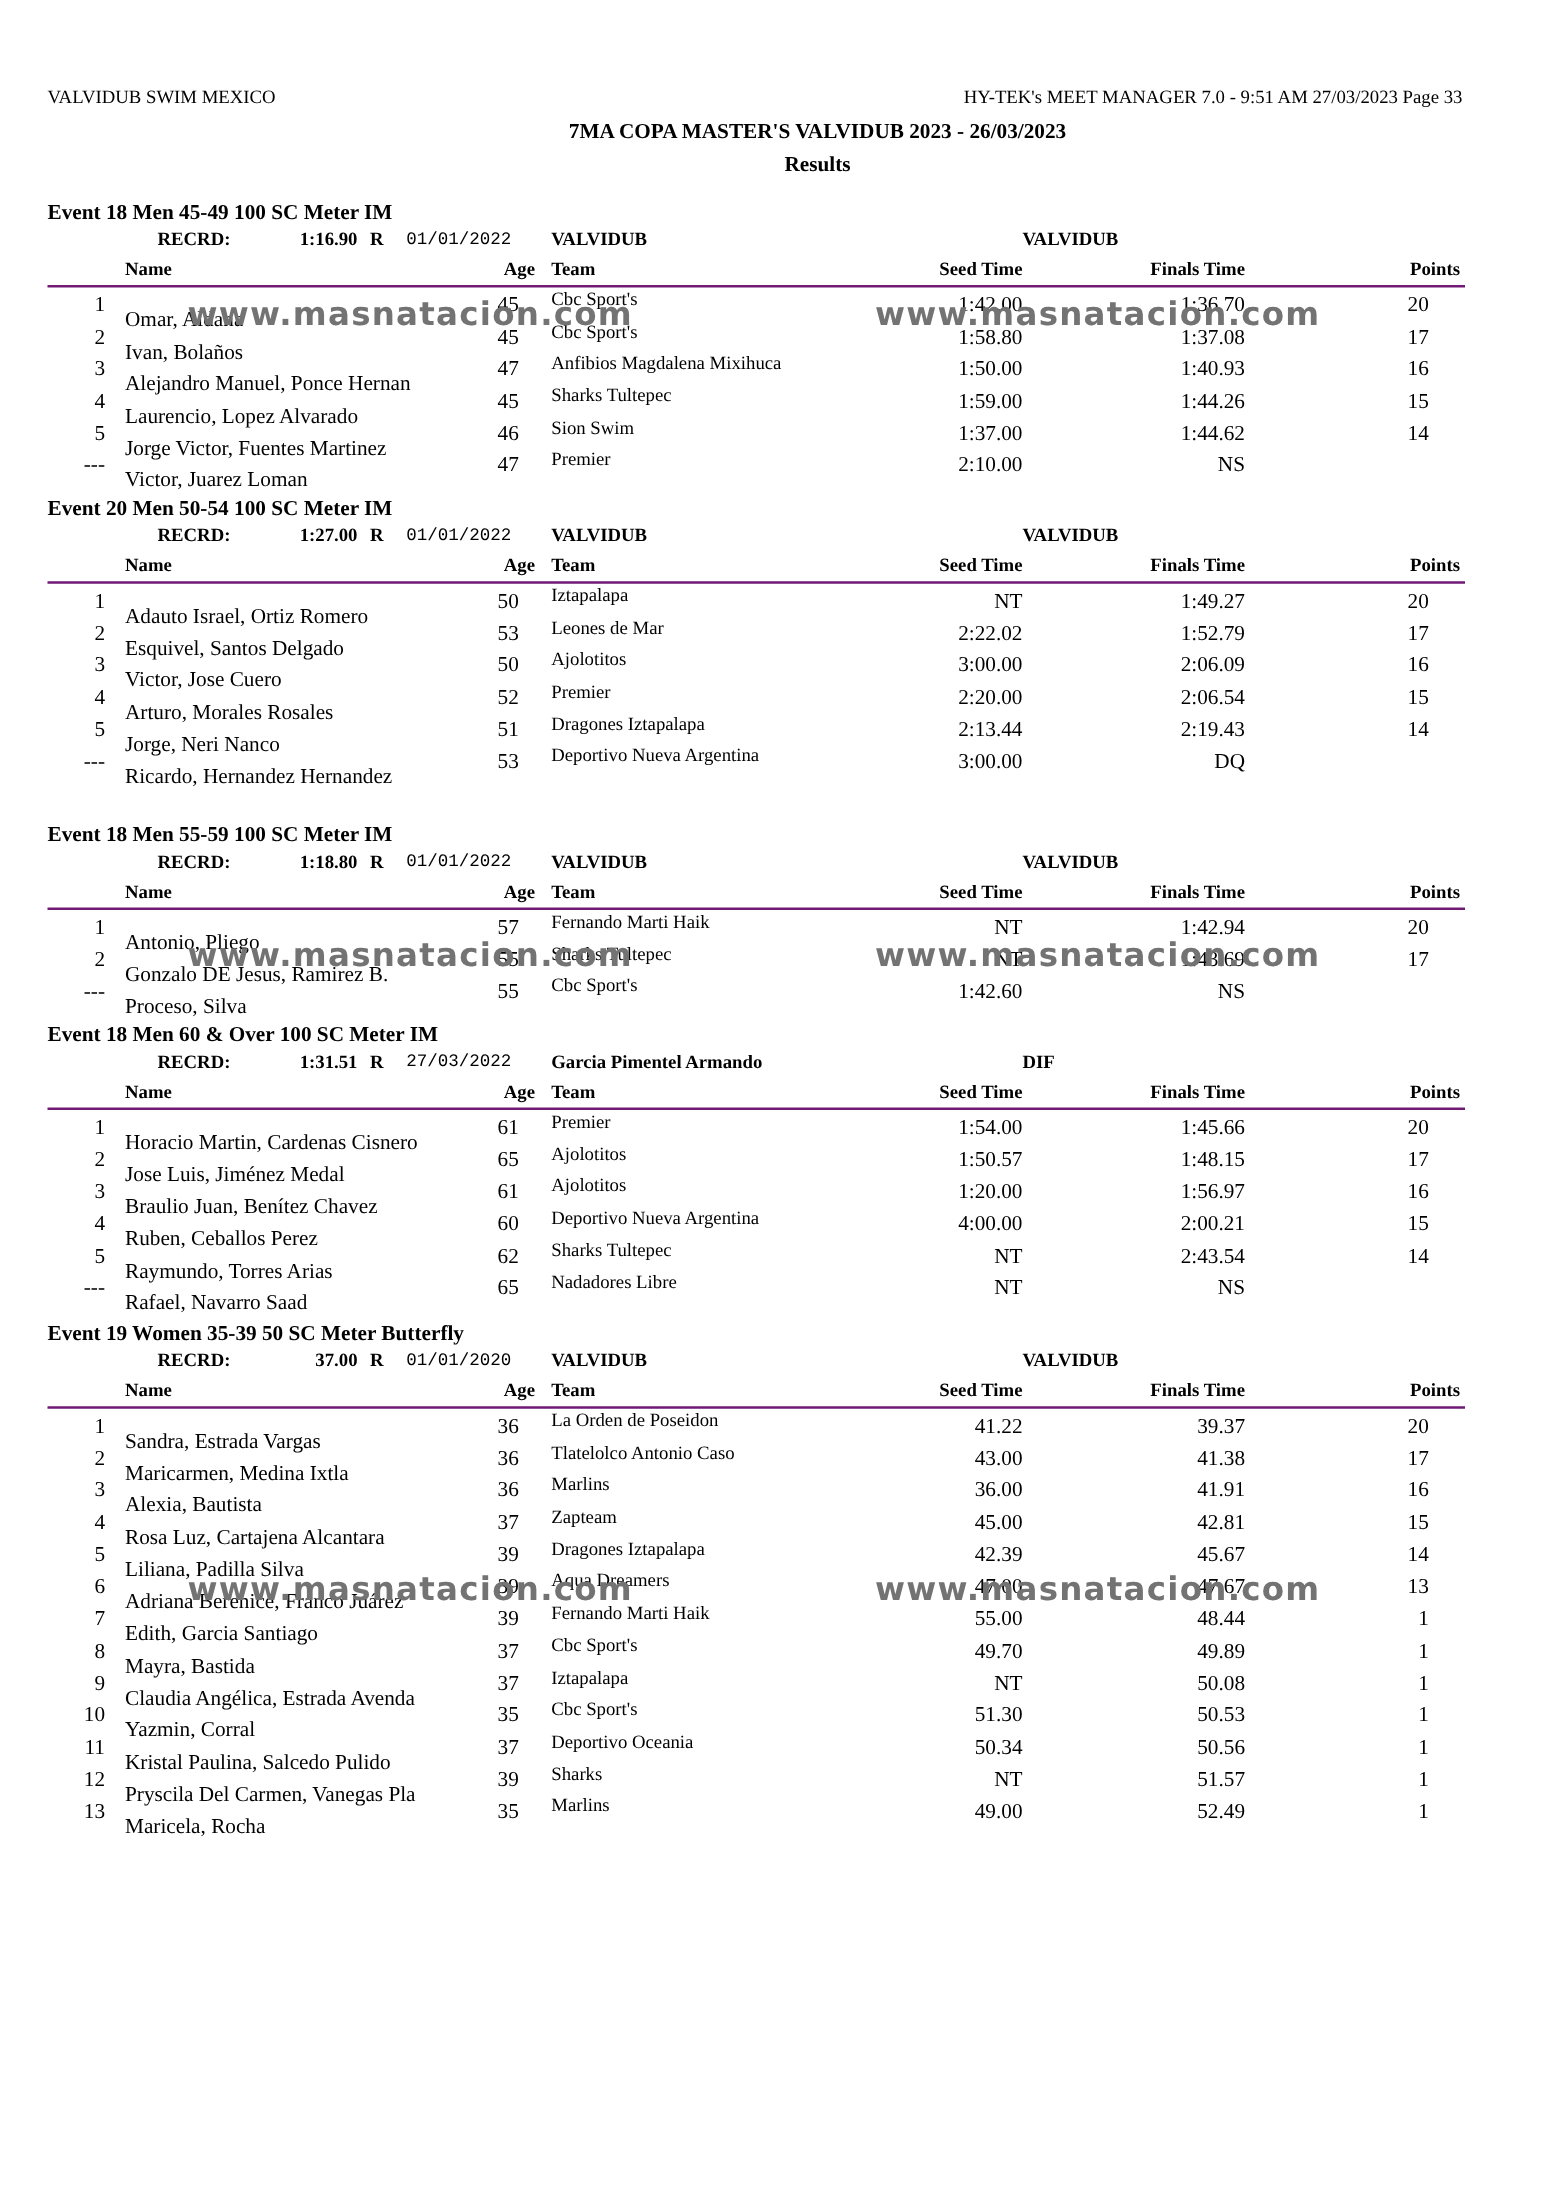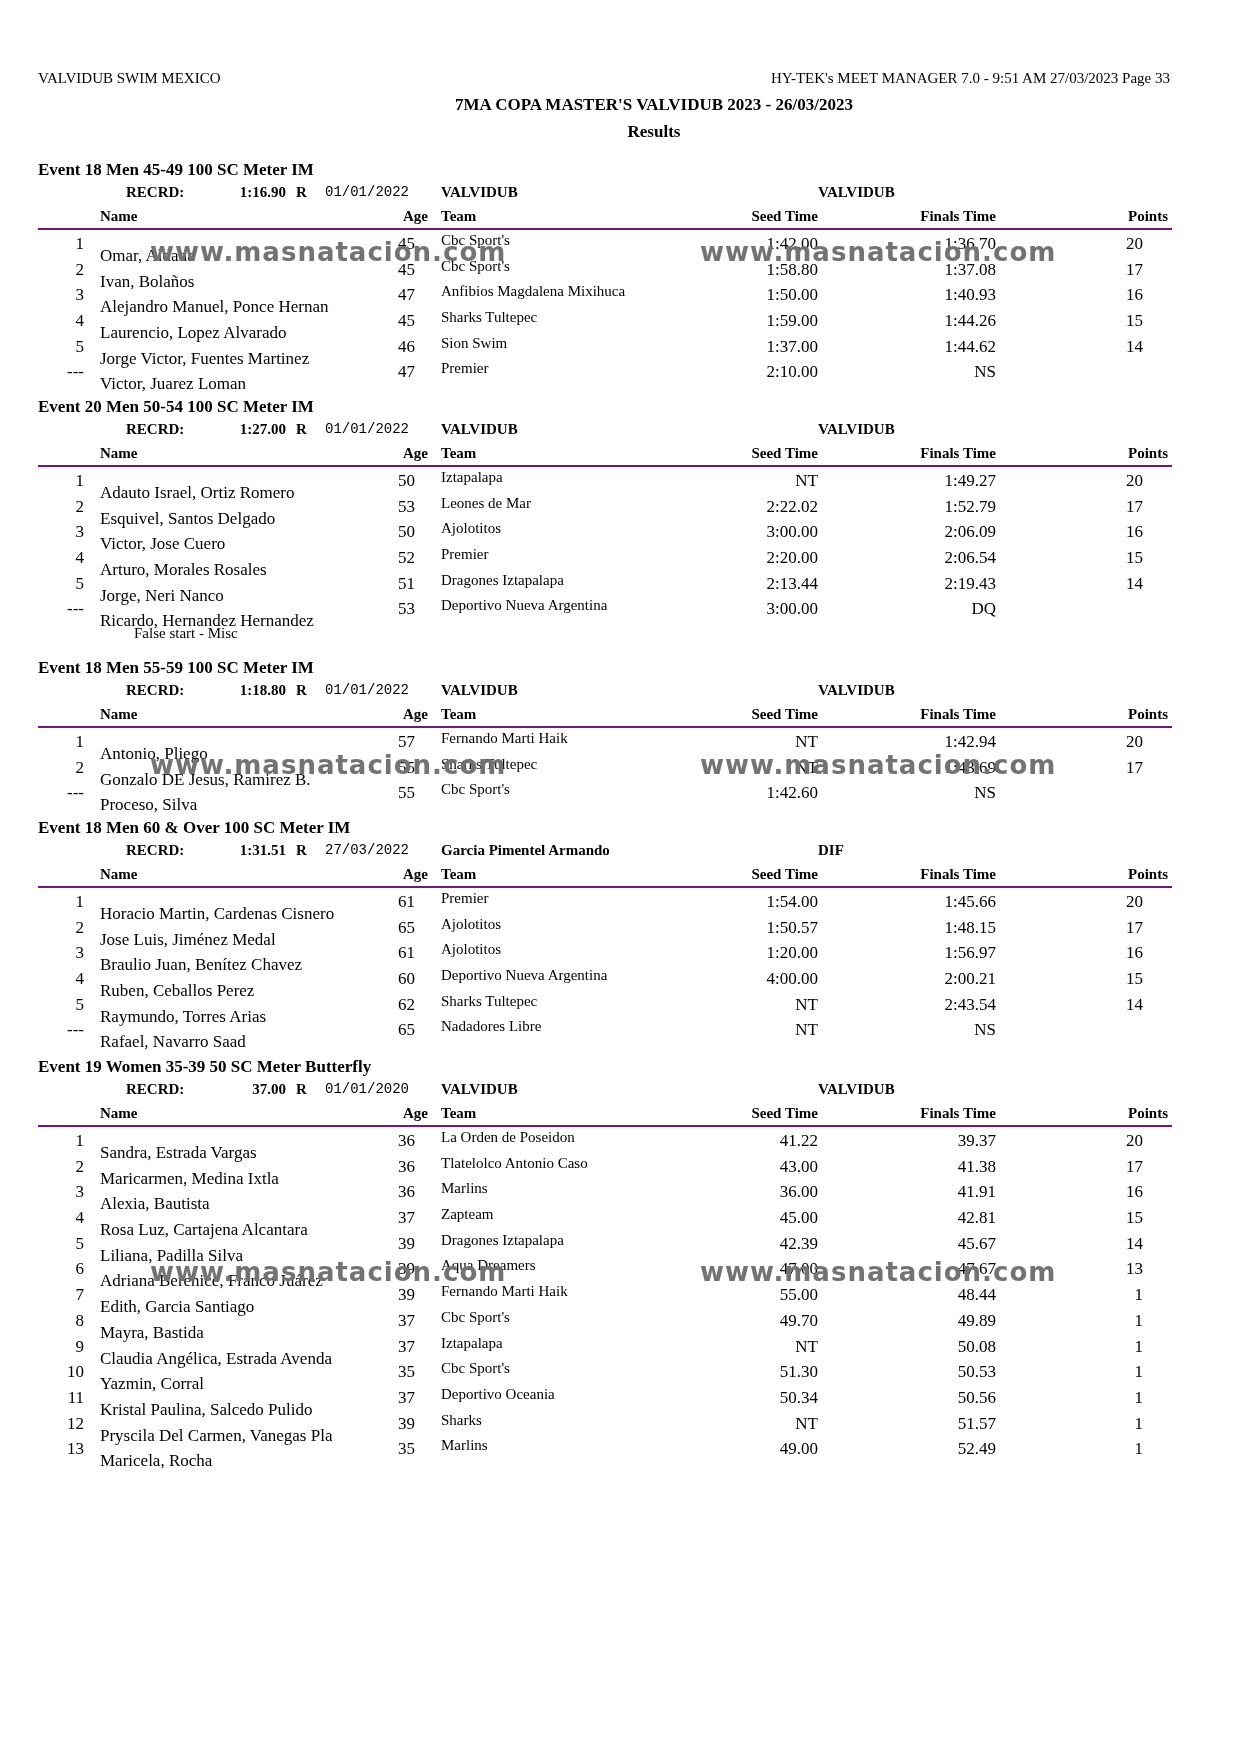--- a/index.html
+++ b/index.html
@@ -190,23 +190,20 @@
       </div>
         <div class="row">
         <span class="c-place">---</span>
         <span class="c-name">Ricardo, Hernandez Hernandez</span>
         <span class="c-age">53</span>
         <span class="c-team">Deportivo Nueva Argentina</span>
         <span class="c-seed">3:00.00</span>
         <span class="c-finals">DQ</span>
         <span class="c-points"></span>
       </div>
-        <div class="note">
-          <span>False start - Misc</span>
-        </div>
       </div>
     </div>
     <div class="event" style="top: 658px;">
       <div class="event-title">Event 18  Men 55-59 100 SC Meter IM</div>
       <span class="rec rec-label">RECRD:</span>
       <span class="rec rec-time">1:18.80</span>
       <span class="rec rec-r">R</span>
       <span class="rec rec-date">01/01/2022</span>
       <span class="rec rec-holder">VALVIDUB</span>
       <span class="rec rec-team">VALVIDUB</span>

